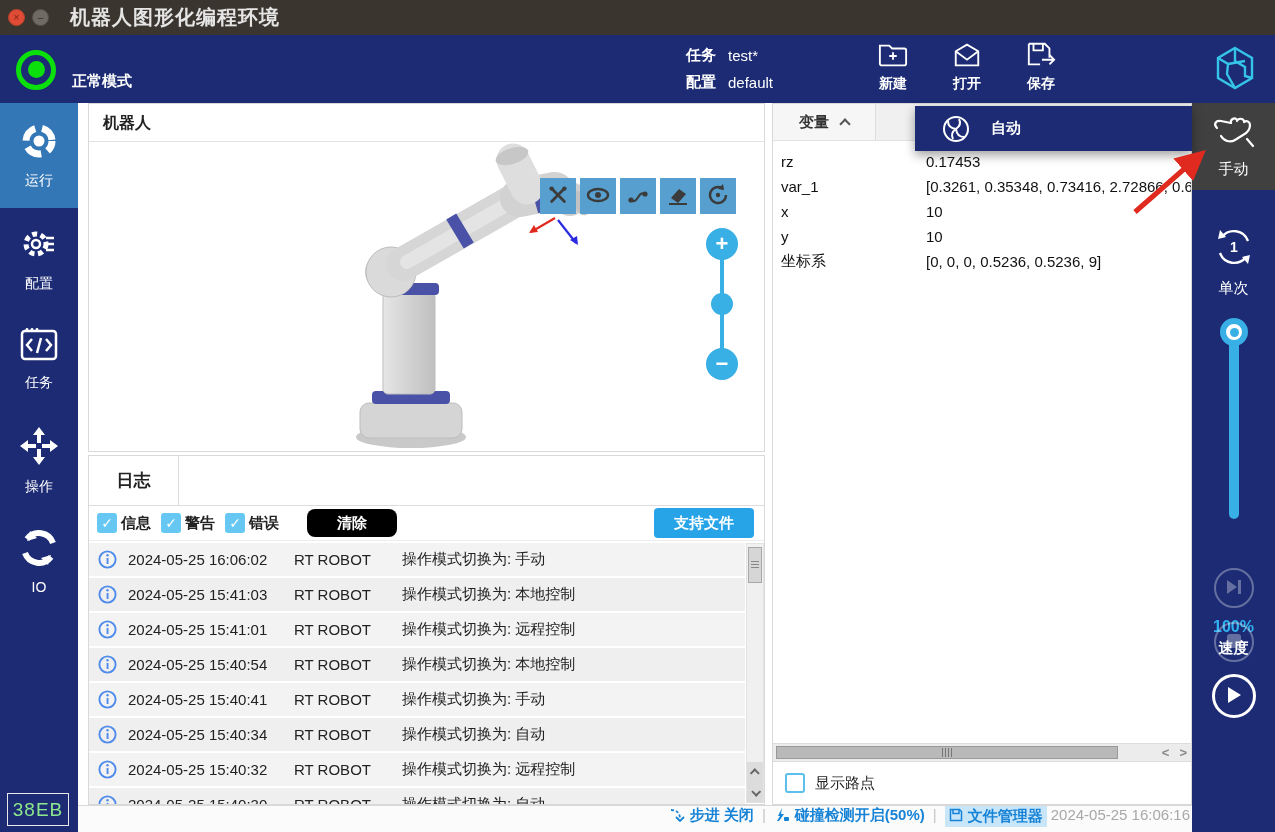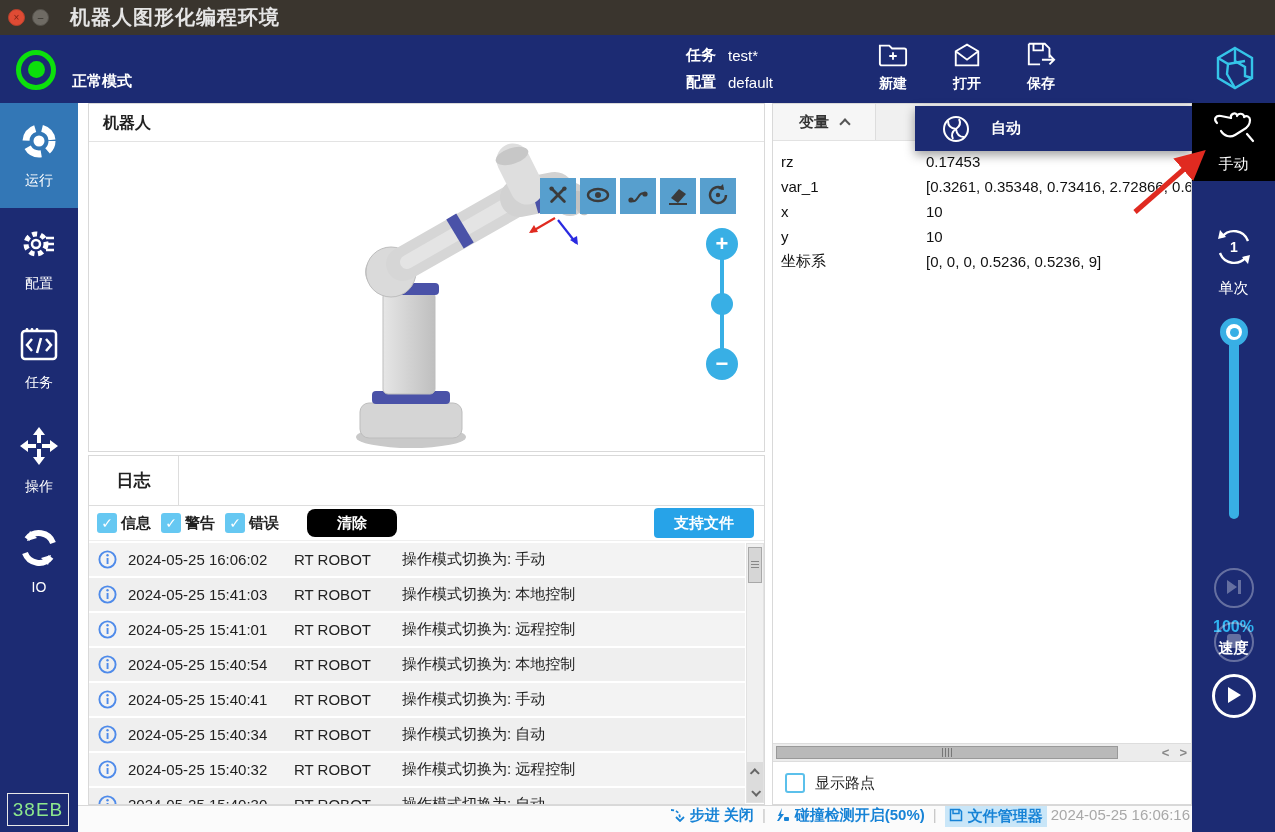--- a/index.html
+++ b/index.html
@@ -28,21 +28,21 @@
 
   
   .sidebar-left { position:absolute; left:0; top:103px; width:78px; height:729px; background:#1c2b73; }
   .nav-item { height:101px; display:flex; flex-direction:column; align-items:center; justify-content:center; gap:9px; color:#fff; font-size:14px; cursor:pointer; }
   .nav-item.active { background:#3377b6; height:105px; }
   .badge { position:absolute; left:7px; bottom:6px; width:62px; height:33px; border:1px solid #e8e8e8; display:flex; align-items:center; justify-content:center; color:#8de88d; font-size:19px; letter-spacing:1px; }
 
   
   .sidebar-right { position:absolute; right:0; top:103px; width:83px; height:729px; background:#1c2b73; color:#fff; }
   .sr-item { position:absolute; left:0; width:100%; display:flex; flex-direction:column; align-items:center; justify-content:center; gap:8px; font-size:15px; cursor:pointer; }
-  .sr-manual { top:0; height:78px; background:#000000; }
+  .sr-manual { top:0; height:87px; background:#404040; }
   .sr-single { top:110px; height:97px; }
   .slider-track { position:absolute; left:37px; top:228px; width:10px; height:188px; background:#38afe5; border-radius:6px; cursor:pointer; }
   .slider-thumb { position:absolute; left:28px; top:215px; width:28px; height:28px; border-radius:50%; background:#fff; border:6px solid #38afe5; cursor:grab; display:flex; align-items:center; justify-content:center; }
   .slider-thumb::after { content:""; width:9px; height:9px; border-radius:50%; background:#38afe5; }
   .speed-val { position:absolute; top:515px; width:100%; text-align:center; color:#2fb3f0; font-weight:bold; font-size:16px; }
   .speed-lbl { position:absolute; top:536px; width:100%; text-align:center; color:#fff; font-weight:bold; font-size:15px; }
   .pb { position:absolute; left:50%; transform:translateX(-50%); border-radius:50%; border:2px solid #fff; background:none; display:flex; align-items:center; justify-content:center; cursor:pointer; }
   .pb.dim { opacity:.32; }
   .pb-skip { top:465px; width:40px; height:40px; }
   .pb-stop { top:519px; width:40px; height:40px; }

